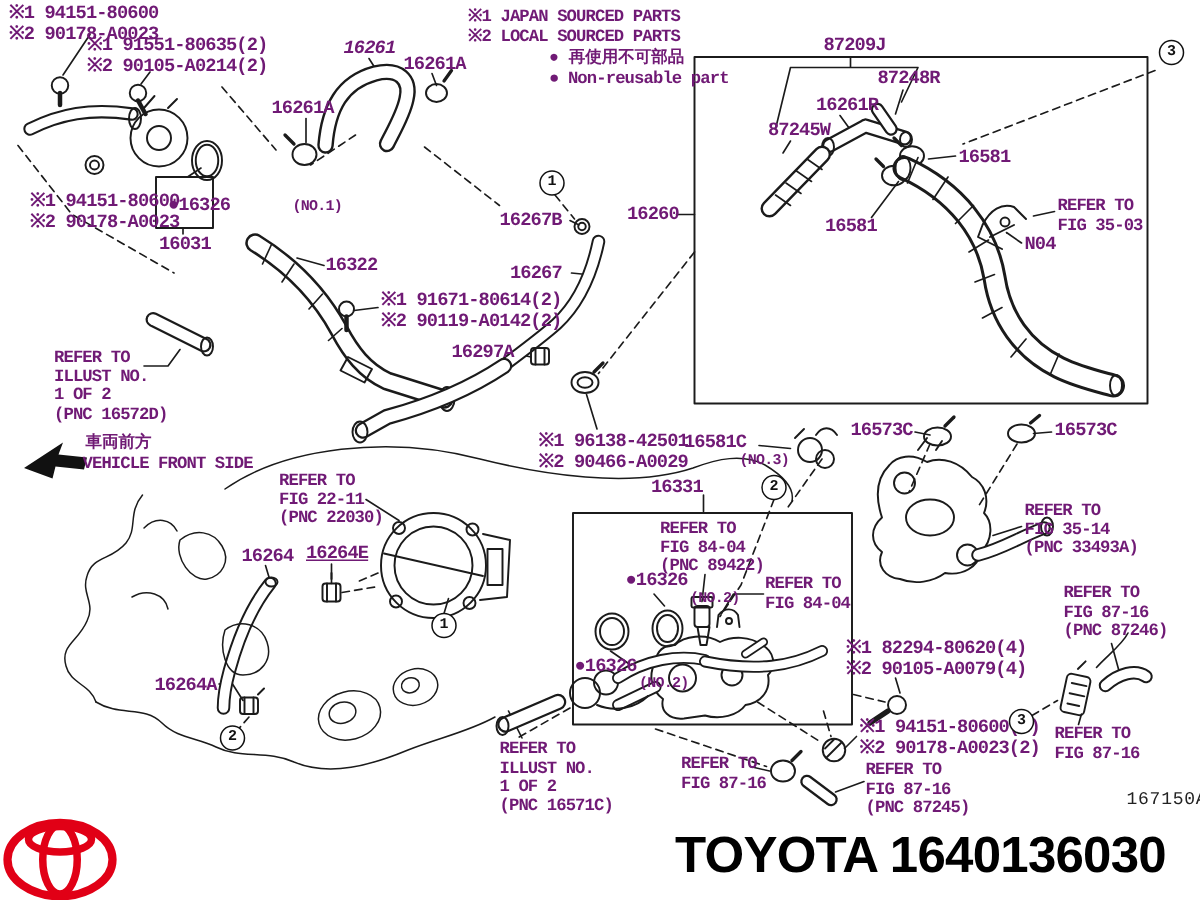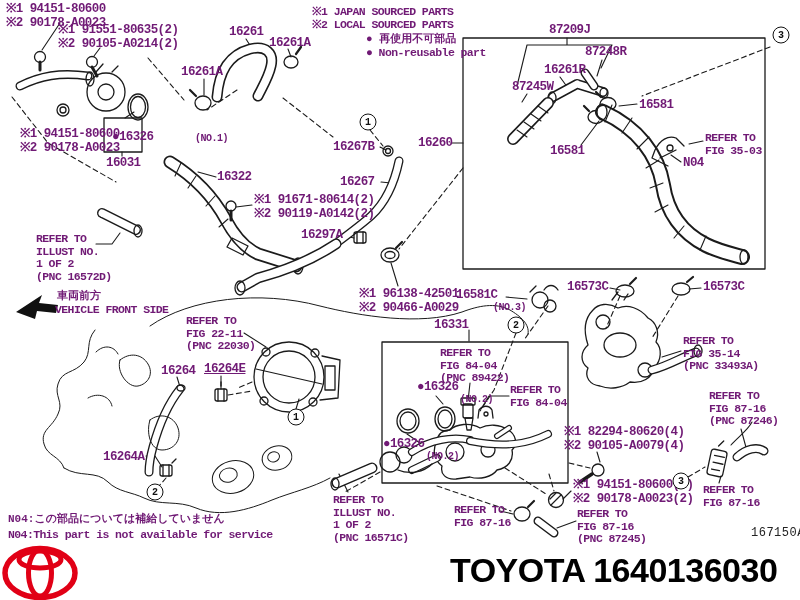--- a/index.html
+++ b/index.html
@@ -290,31 +290,29 @@
   </svg>
 
   <div class="callout ref" style="left:312px;top:6px">※1 JAPAN SOURCED PARTS</div>
   <div class="callout ref" style="left:312px;top:19px">※2 LOCAL SOURCED PARTS</div>
   <div class="callout jp" style="left:366px;top:33px">● 再使用不可部品</div>
   <div class="callout ref" style="left:366px;top:47px">● Non-reusable part</div>
 
   <div class="callout jp" style="left:57px;top:290px">車両前方</div>
   <div class="callout ref" style="left:55px;top:304px">VEHICLE FRONT SIDE</div>
 
-  <div class="callout jp" style="left:8px;top:513px">N04:この部品については補給していません</div>
-  <div class="callout ref" style="left:8px;top:529px">N04:This part is not available for service</div>
 
   <div class="callout code" style="left:751px;top:527px">167150A</div>
 
   <div>
       <div class="callout pn" style="left: 6px; top: 3px;">※1 94151-80600
 ※2 90178-A0023</div>
       <div class="callout pn" style="left: 58px; top: 24px;">※1 91551-80635(2)
 ※2 90105-A0214(2)</div>
-      <div class="callout pn" style="left: 229px; top: 26px;">16261</div>
+      <div class="callout pn" style="left: 229px; top: 26px; font-style: italic;">16261</div>
       <div class="callout pn" style="left: 269px; top: 37px;">16261A</div>
       <div class="callout pn" style="left: 181px; top: 66px;">16261A</div>
       <div class="callout pn" style="left: 549px; top: 24px;">87209J</div>
       <div class="callout pn" style="left: 585px; top: 46px;">87248R</div>
       <div class="callout pn" style="left: 544px; top: 64px;">16261R</div>
       <div class="callout pn" style="left: 512px; top: 81px;">87245W</div>
       <div class="callout pn" style="left: 639px; top: 99px;">16581</div>
       <div class="callout pn" style="left: 550px; top: 145px;">16581</div>
       <div class="callout ref" style="left: 705px; top: 132px;">REFER TO
 FIG 35-03</div>

